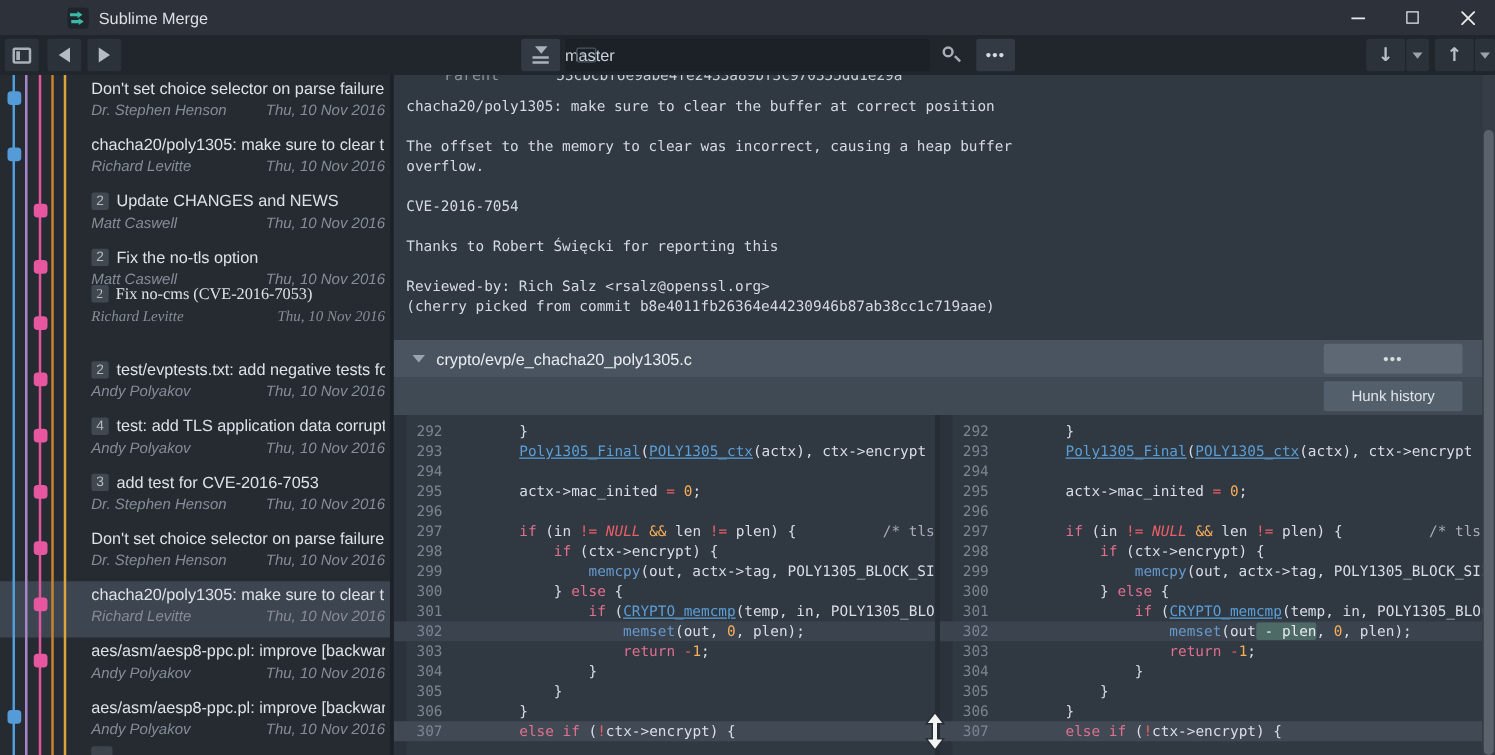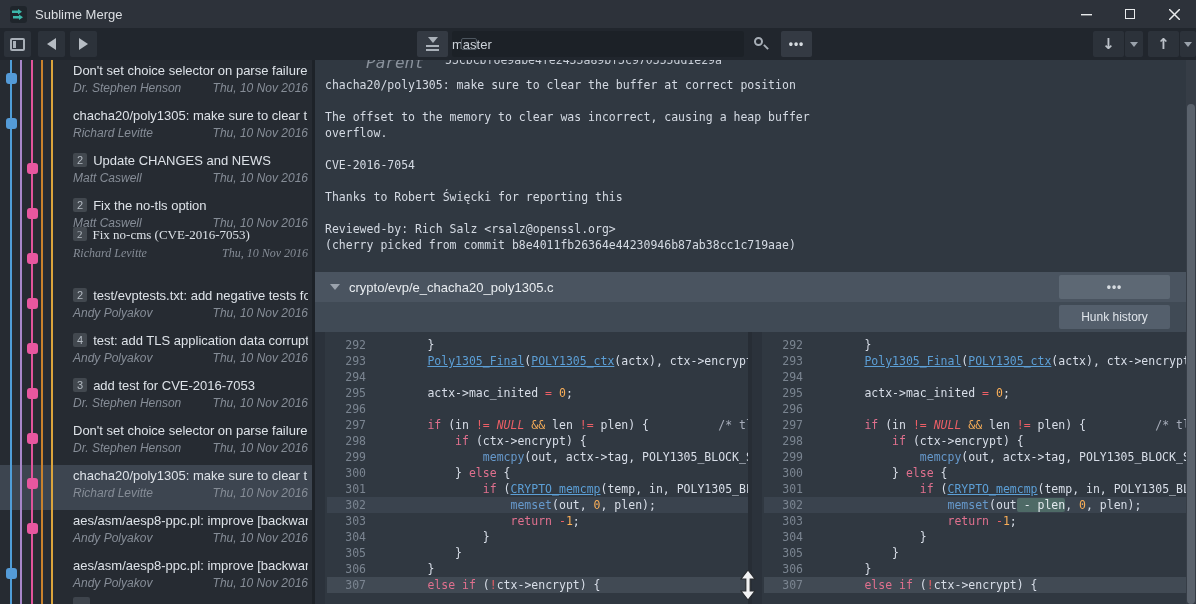--- a/index.html
+++ b/index.html
@@ -3,21 +3,21 @@
 <meta charset="utf-8">
 <style>
   * { margin:0; padding:0; box-sizing:border-box; }
   html,body { width:1196px; height:604px; overflow:hidden; }
   body { font-family:"Liberation Sans", sans-serif; background:#21262d; position:relative;
          -webkit-font-smoothing:antialiased; }
   .mono { font-family:"DejaVu Sans Mono", monospace; }
 
   
   #titlebar { position:absolute; left:0; top:0; width:1196px; height:28px; background:#2d323a;
-              display:flex; align-items:center; }
+              display:flex; align-items:center;padding-left:44px; }
   #app-logo { width:17px; height:17px; background:#1f252b; border-radius:3px; margin-left:10px;
               display:flex; align-items:center; justify-content:center; }
   #app-logo svg { display:block; }
   #app-title { color:#dcdfe3; font-size:13px; margin-left:8px; }
   .win-controls { position:absolute; right:0; top:0; height:28px; display:flex; }
   .win-btn { width:44px; height:28px; display:flex; align-items:center; justify-content:center;
              color:#e8eaec; font-size:13px; }
   .win-max-glyph { width:10px; height:10px; border:1px solid #e8eaec; }
 
   
@@ -61,21 +61,21 @@
                   padding:0 4px; border-radius:2px; margin-right:6px; vertical-align:1px; }
   .graph-dot { position:absolute; width:11px; height:11px; border-radius:3px; }
   #partial-badge { position:absolute; left:73px; top:537px; width:17px; height:7px; background:#3e444c;
                    border-radius:2px 2px 0 0; }
   #sidebar-divider { position:absolute; left:312px; top:60px; width:3px; height:544px; background:#1d2228; }
 
   
   #main { position:absolute; left:315px; top:60px; width:881px; height:544px; background:#303841; overflow:hidden; }
   #details { position:absolute; left:0; top:0; width:881px; height:212px; overflow:hidden; }
   #parent-row { position:absolute; top:-7px; left:0; width:100%; }
-  #parent-label { position:absolute; left:51px; color:#8a929c; font-size:16px; font-style:italic; }
+  #parent-label { position:absolute; left:41px; color:#8a929c; font-size:12px; }
   #parent-hash { position:absolute; left:130px; color:#c9cfd8; font-size:11.5px; }
   #commit-message { position:absolute; left:10px; top:17px; color:#d4dae3; font-size:11.5px; line-height:16px;
                     white-space:pre; }
 
   
   #file-header { position:absolute; left:0; top:212px; width:871px; height:30px; background:#4a5460;
                  display:flex; align-items:center; }
   #file-collapse { width:0; height:0; border-left:5px solid transparent; border-right:5px solid transparent;
                    border-top:6px solid #9ba3ad; margin-left:15px; }
   #file-name { color:#e8ecf0; font-size:13px; margin-left:9px; }
@@ -86,21 +86,21 @@
                       border-radius:2px; display:flex; align-items:center; justify-content:center;
                       color:#dfe4ea; font-size:12px; }
 
   
   #diff { position:absolute; left:0; top:272px; width:881px; height:272px; background:#303841; }
   .pane { position:absolute; top:0; height:272px; overflow:hidden; }
   #pane-left  { left:0; width:433px; }
   #pane-right { left:437px; width:434px; }
   #pane-divider { position:absolute; left:433px; top:0; width:4px; height:272px; background:#272d35; }
   .pane .margin-strip { position:absolute; left:0; top:0; width:10px; height:272px; background:#2b323b; }
-  .diff-line { position:absolute; left:12px; width:100%; height:16px; font-size:11.5px; line-height:16px;
+  .diff-line { position:absolute; left:0; width:100%; height:16px; font-size:11.5px; line-height:16px;
                white-space:pre; }
   .diff-line.mod { background:#3a434e; }
   .diff-line.hover { background:#414a54; }
   .line-num { position:absolute; left:11px; width:28px; text-align:right; color:#7b8591; }
   .code { position:absolute; left:45px; right:0; overflow:hidden; }
   .tp { color:#d8dee8; }
   .tk { color:#e0708e; }
   .to { color:#ec5f66; }
   .tn { color:#f9ae58; }
   .ti { color:#ec5f66; font-style:italic; }

